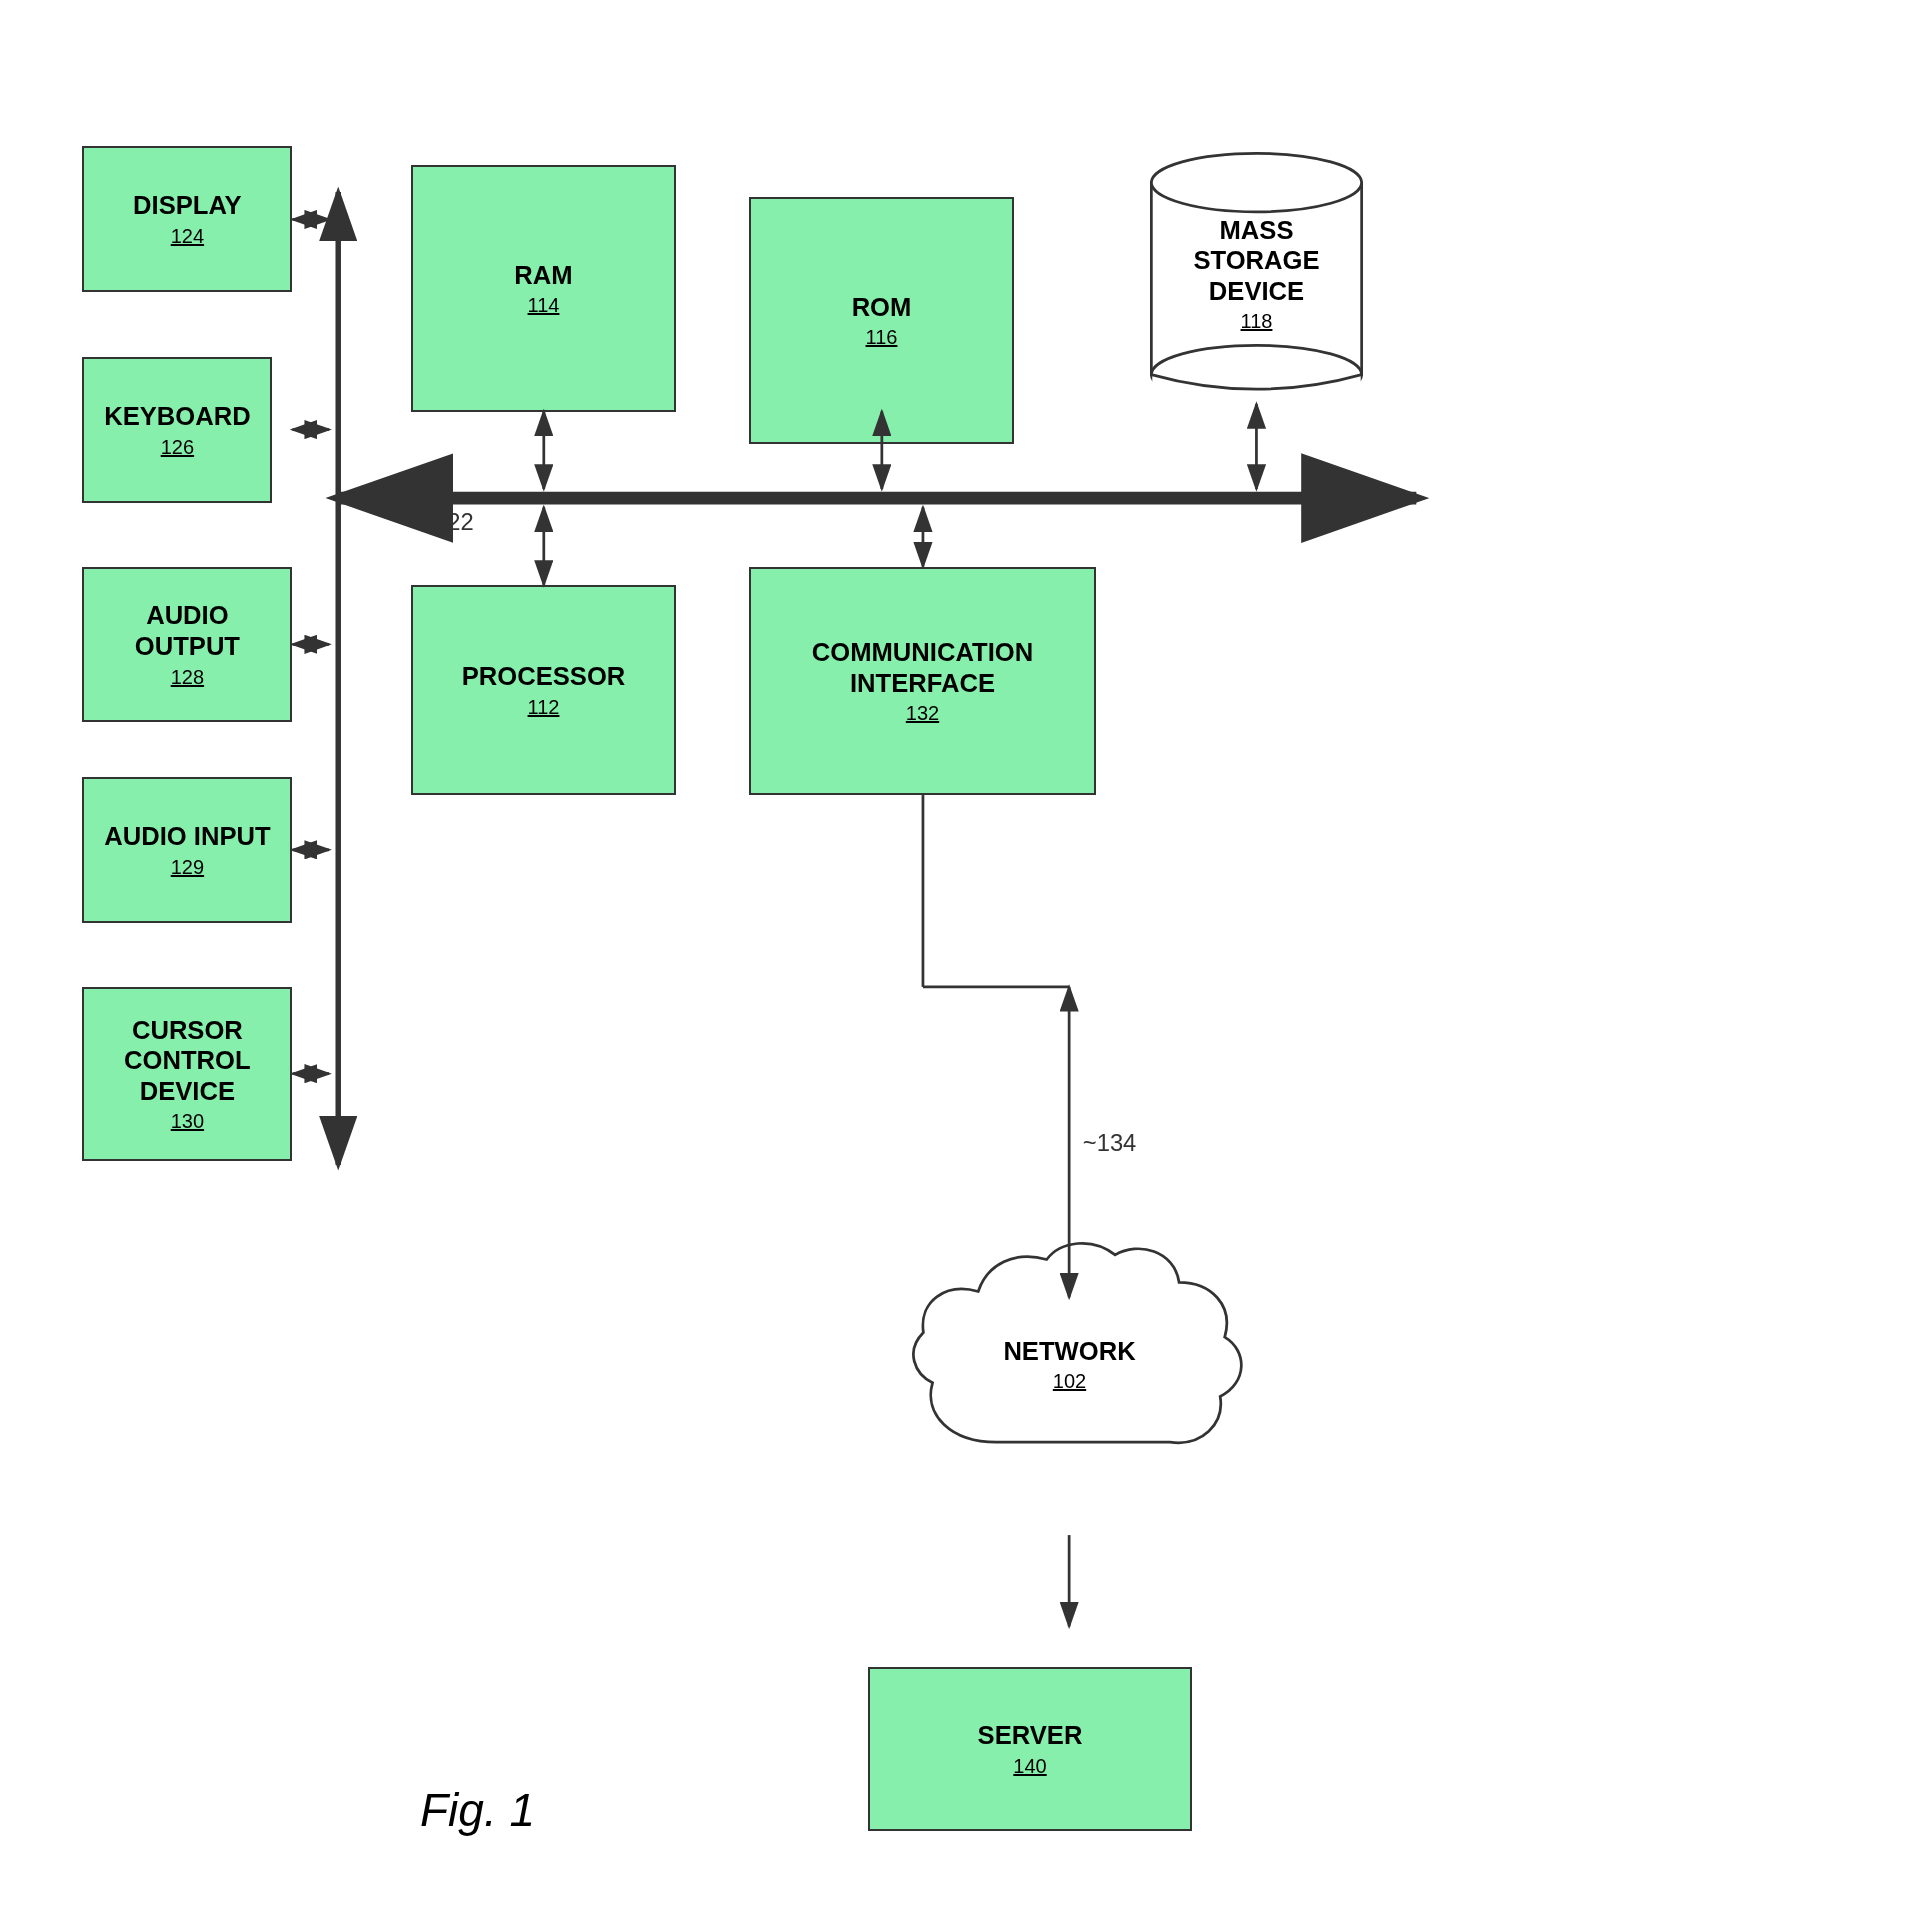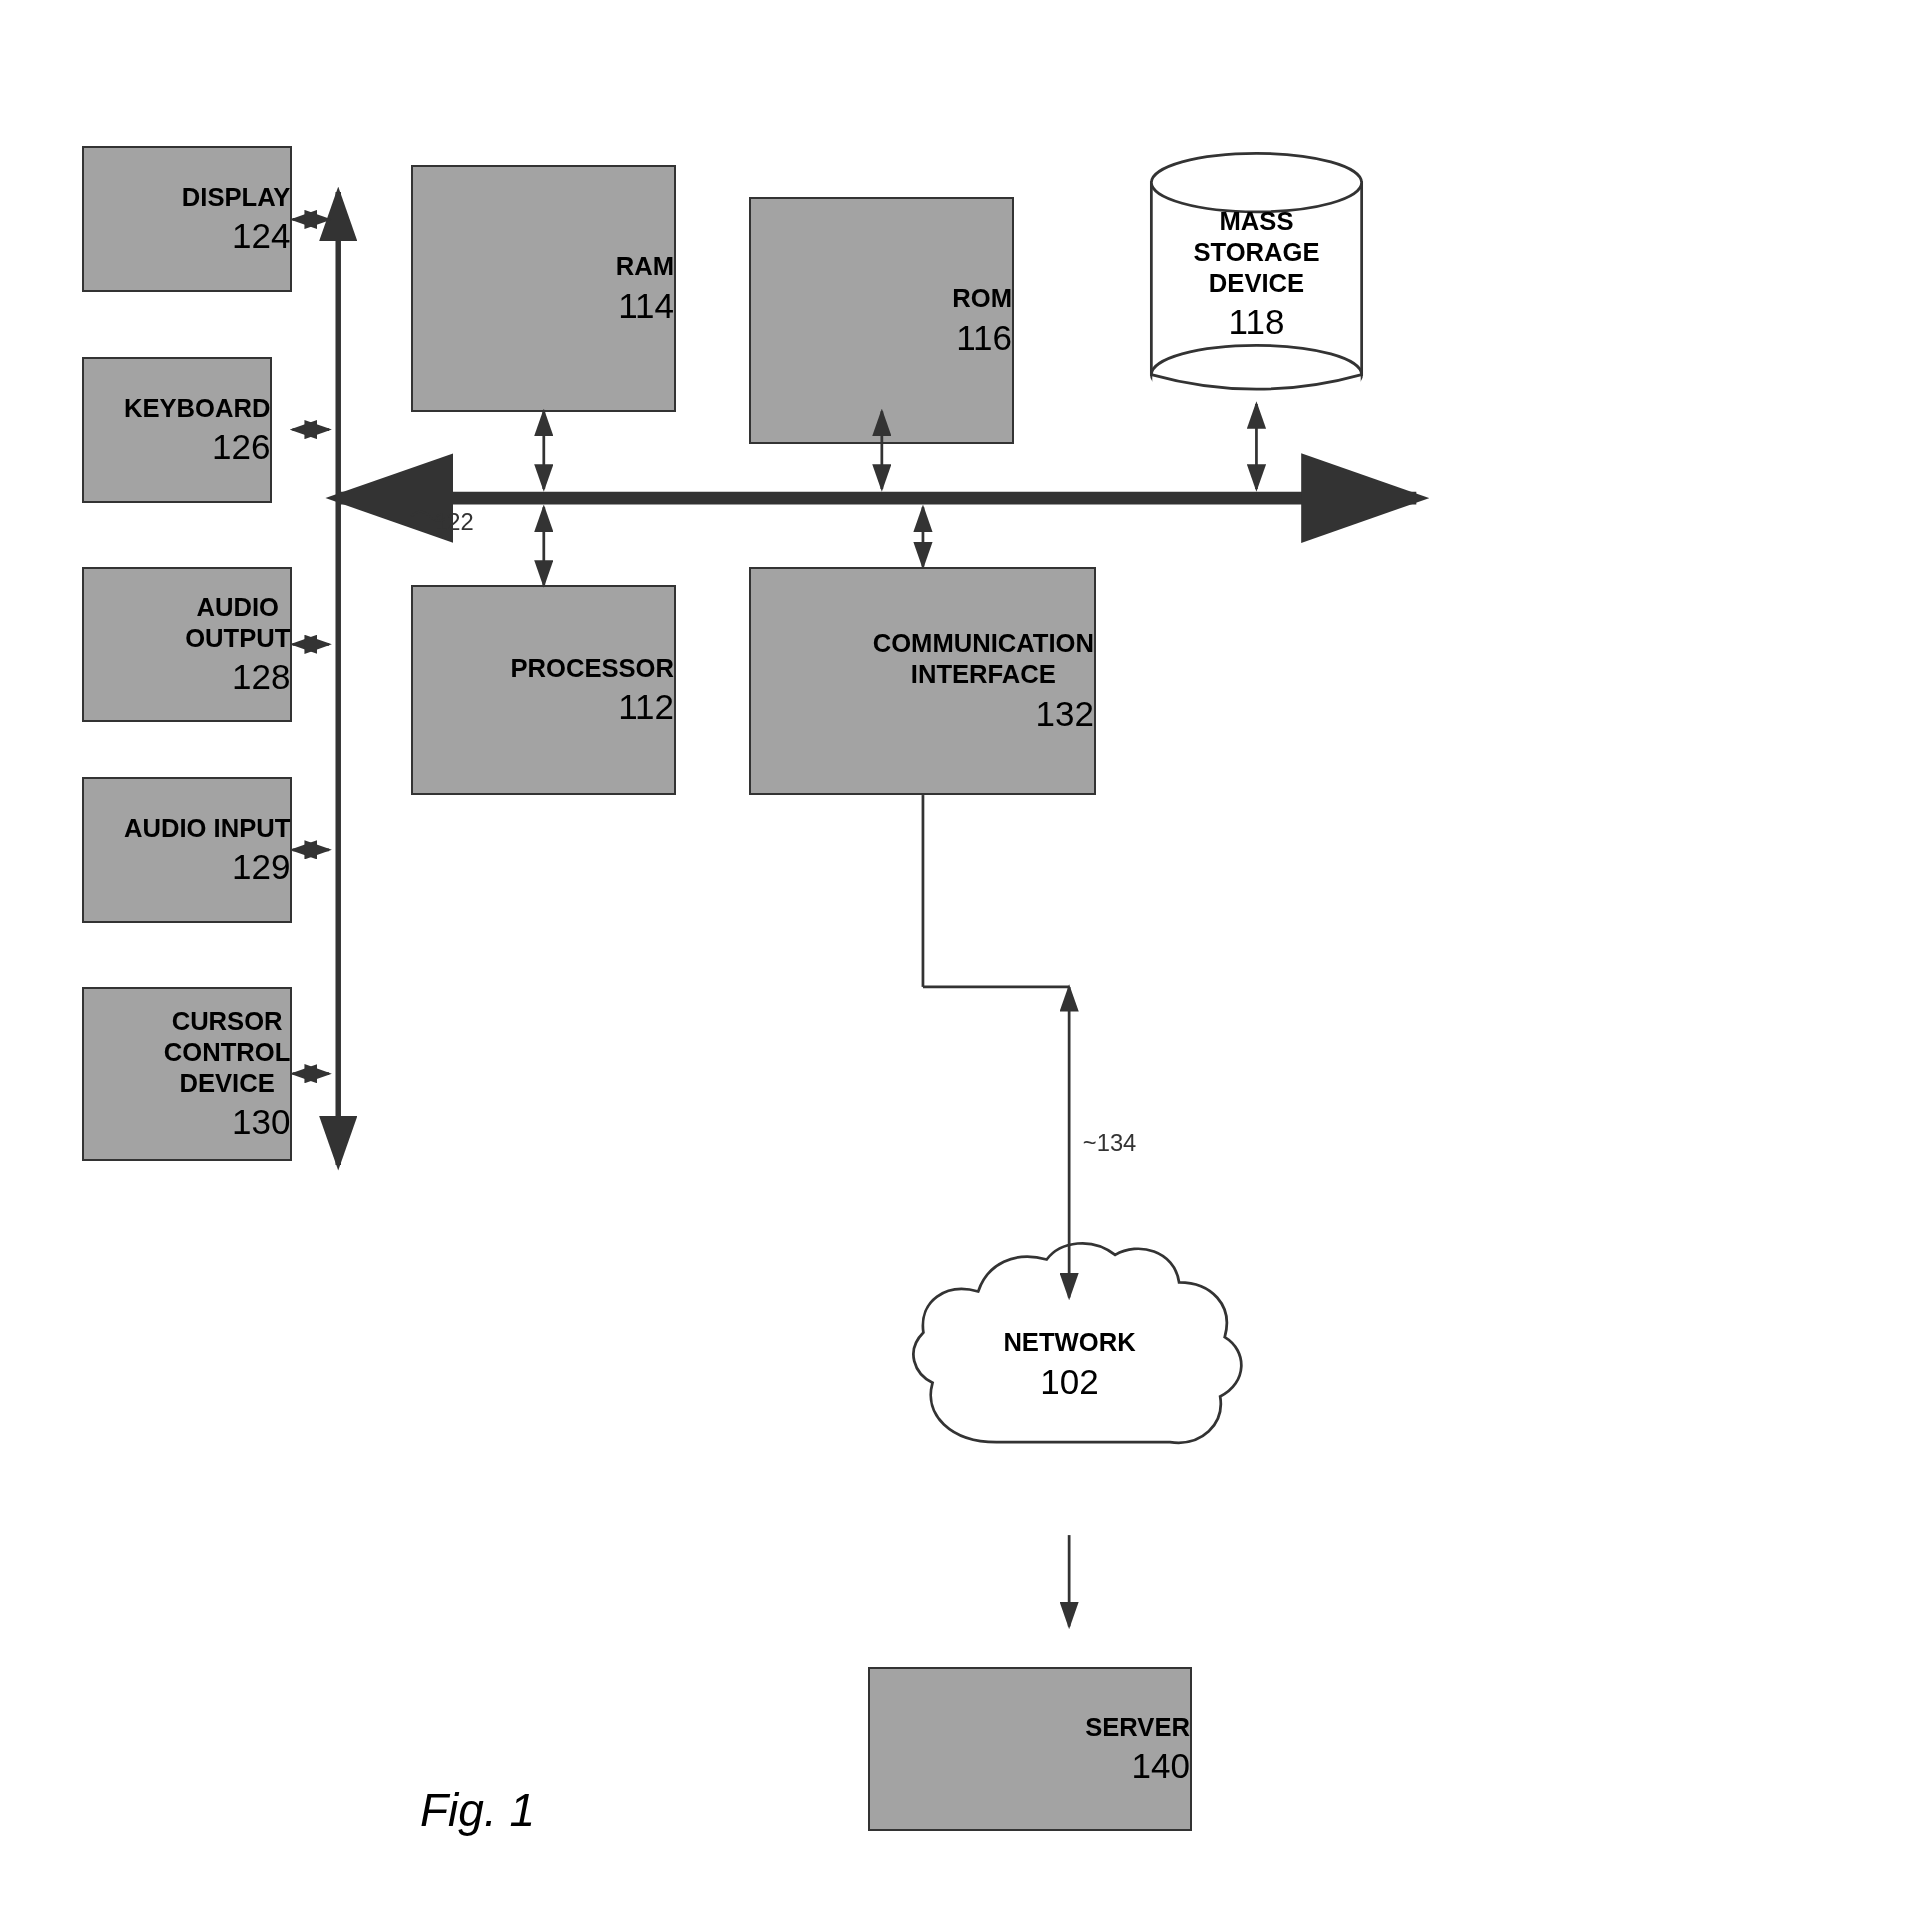--- a/index.html
+++ b/index.html
@@ -17,36 +17,37 @@
       top: 55px;
       left: 55px;
       width: 1809px;
       height: 1809px;
     }
 
     
     .box {
       position: absolute;
       border: 2.7px solid #333;
-      background: #a3a3a3;
-      display: flex;
-      flex-direction: column;
-      align-items: flex-end;
+      background: #86efac;
+      display: flex;
+      flex-direction: column;
+      align-items: center;
       justify-content: center;
       text-align: center;
     }
 
     .box-label {
       font-size: 25.6px;
       font-weight: bold;
       line-height: 1.2;
     }
 
     .box-num {
-      font-size: 35px;
+      font-size: 20px;
+      text-decoration: underline;
       margin-top: 3.7px;
     }
 
     
     .system-box {
       position: absolute;
       border: 2.7px dashed #555;
       background: transparent;
       top: 73px;
       left: 292px;

